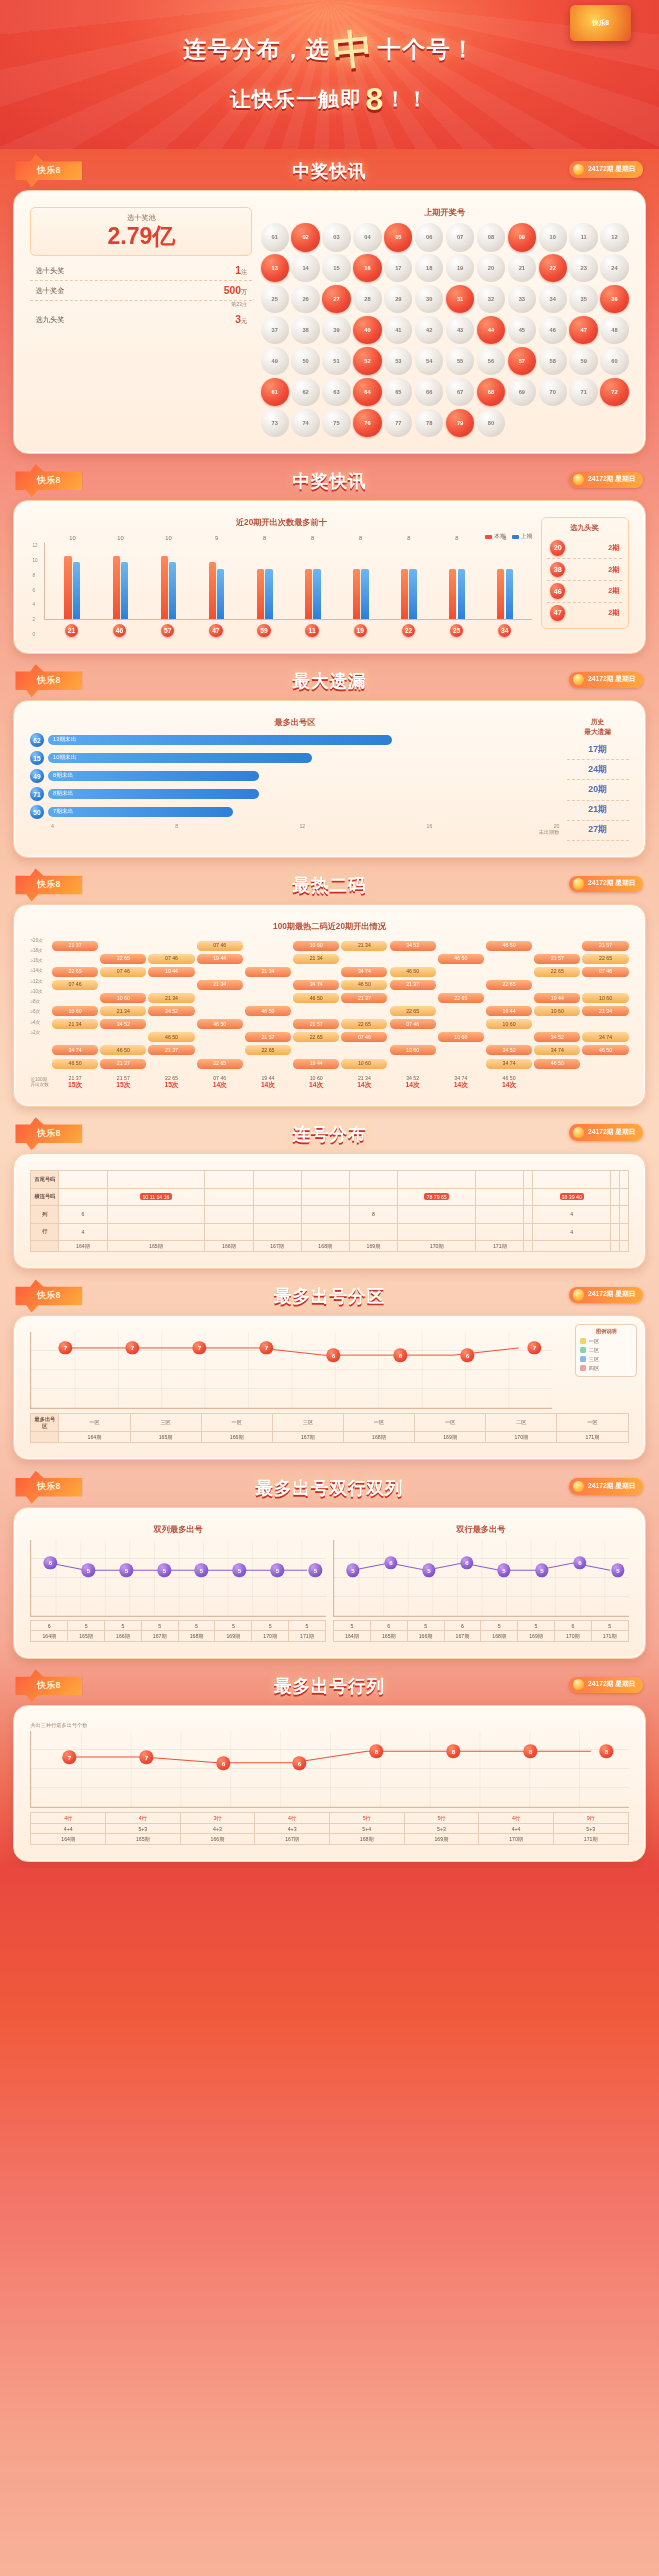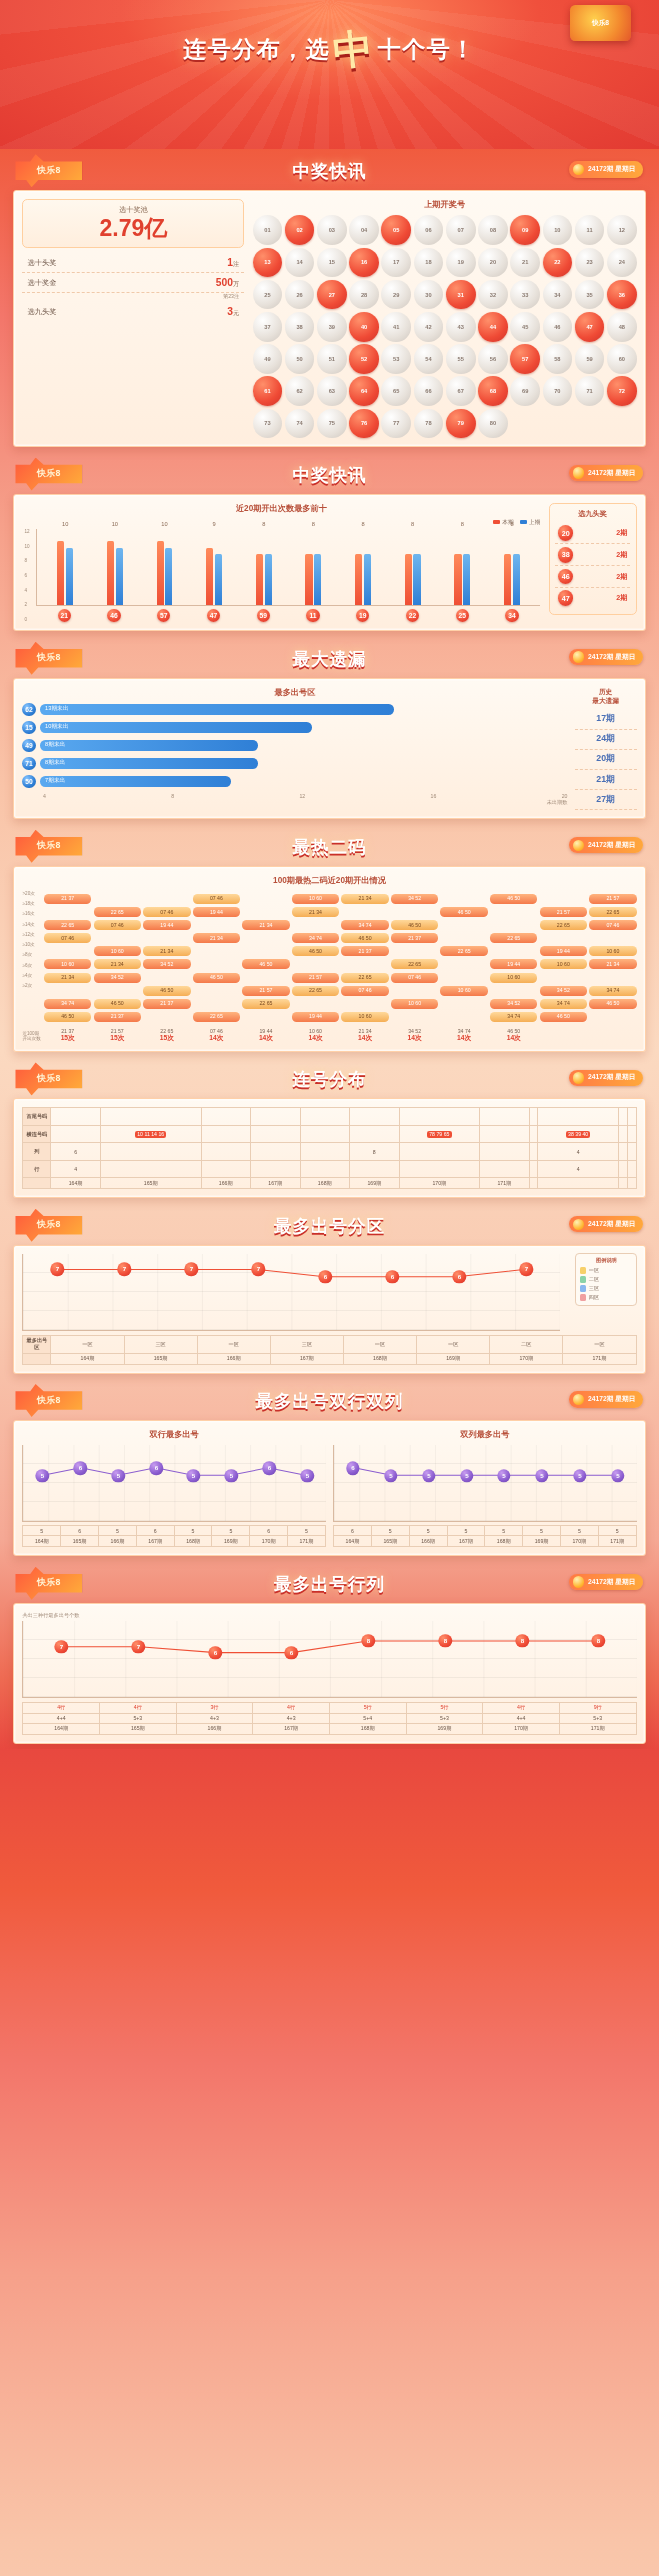--- a/index.html
+++ b/index.html
@@ -78,23 +78,23 @@
     box-shadow: 0 1px 3.1px rgba(140,30,10,.3);
   }
   .sec-issue .ball {
     width:11.3px;height:11.3px;border-radius:50%;
     background: radial-gradient(circle at 35% 30%, #fff1b5, #ffb52e 65%, #f2862a);
     display:inline-block;
   }
   .card {
     background: linear-gradient(180deg,#fffaf3,#ffeede);
     border: 1px solid #ffd0a8;
-    border-radius: 3px;
+    border-radius: 15px;
     box-shadow: 0 3.1px 9.3px rgba(150,50,20,.18), inset 0 0 0 1.5px rgba(255,255,255,.6);
-    padding: 8px;
+    padding: 16px;
   }
   .card-sub { text-align:center; font-size:8.2px; color:#b8503a; font-weight:700; margin-bottom:5.2px; }
 
   
   .ball-red, .ball-grey, .ball-blue {
     width: 13.4px; height: 13.4px; border-radius: 50%; display:inline-flex;
     align-items:center; justify-content:center; font-size:6.7px; font-weight:700; color:#fff;
   }
   .ball-red { background: radial-gradient(circle at 34% 28%, #ff8f6a, #ef4a35 60%, #d0342a); box-shadow: 0 1px 2.1px rgba(160,40,20,.35);}
   .ball-grey{ background: radial-gradient(circle at 34% 28%, #fff, #e7e1da 60%, #cfc7bf); color:#8a7a70; }
@@ -198,20 +198,23 @@
 
 <div class="page">
 
 
   <div class="hero">
     <div class="hero-badge">
       <span>快乐8</span>
     </div>
     <div class="hero-line1">
       <span>连号分布，选</span><span class="big-red">中</span><span>十个号！</span>
+    </div>
+    <div class="hero-line2">
+      <span>让快乐一触即</span><span class="big-8">8</span><span>！！</span>
     </div>
   </div>
 
   <div class="section">
     <div class="sec-head">
       <div class="sec-star">
           <span>快乐8</span>
         </div>
       <div class="sec-title">中奖快讯</div>
       <div class="sec-issue">
@@ -909,60 +912,20 @@
           <span>快乐8</span>
         </div>
       <div class="sec-title">最多出号双行双列</div>
       <div class="sec-issue">
           <i class="ball"></i>
           <span>24172期 星期日</span>
         </div>
     </div>
     <div class="card two-col">
       <div>
-        <div class="card-sub">双行最多出号</div>
-        <div class="linechart" id="dblRowChart">
-            <svg width="100%" height="100%" viewBox="0 0 588 149" style="position: absolute; left: 0px; top: 0px;">
-              <path d="M36.75 59.125L110.25 44.75L183.75 59.125L257.25 44.75L330.75 59.125L404.25 59.125L477.75 44.75L551.25 59.125" fill="none" stroke="#8a5ccf" stroke-width="2"></path>
-            </svg>
-            <div class="node purple" style="left: 19px; top: 30.5px;">5</div>
-            <div class="node purple" style="left: 57px; top: 23px;">6</div>
-            <div class="node purple" style="left: 95px; top: 30.5px;">5</div>
-            <div class="node purple" style="left: 133px; top: 23px;">6</div>
-            <div class="node purple" style="left: 170px; top: 30.5px;">5</div>
-            <div class="node purple" style="left: 208px; top: 30.5px;">5</div>
-            <div class="node purple" style="left: 246px; top: 23px;">6</div>
-            <div class="node purple" style="left: 284px; top: 30.5px;">5</div>
-          </div>
-        <table class="tb" style="margin-top:3.1px">
-            <tbody id="dblRowBody">
-              <tr>
-                <td>5</td>
-                <td>6</td>
-                <td>5</td>
-                <td>6</td>
-                <td>5</td>
-                <td>5</td>
-                <td>6</td>
-                <td>5</td>
-              </tr>
-              <tr>
-                <td>164期</td>
-                <td>165期</td>
-                <td>166期</td>
-                <td>167期</td>
-                <td>168期</td>
-                <td>169期</td>
-                <td>170期</td>
-                <td>171期</td>
-              </tr>
-            </tbody>
-          </table>
-      </div>
-      <div>
         <div class="card-sub">双列最多出号</div>
         <div class="linechart" id="dblColChart">
             <svg width="100%" height="100%" viewBox="0 0 588 149" style="position: absolute; left: 0px; top: 0px;">
               <path d="M36.75 44.75L110.25 59.125L183.75 59.125L257.25 59.125L330.75 59.125L404.25 59.125L477.75 59.125L551.25 59.125" fill="none" stroke="#8a5ccf" stroke-width="2"></path>
             </svg>
             <div class="node purple" style="left: 19px; top: 23px;">6</div>
             <div class="node purple" style="left: 57px; top: 30.5px;">5</div>
             <div class="node purple" style="left: 95px; top: 30.5px;">5</div>
             <div class="node purple" style="left: 133px; top: 30.5px;">5</div>
             <div class="node purple" style="left: 170px; top: 30.5px;">5</div>
@@ -973,20 +936,60 @@
         <table class="tb" style="margin-top:3.1px">
             <tbody id="dblColBody">
               <tr>
                 <td>6</td>
                 <td>5</td>
                 <td>5</td>
                 <td>5</td>
                 <td>5</td>
                 <td>5</td>
                 <td>5</td>
+                <td>5</td>
+              </tr>
+              <tr>
+                <td>164期</td>
+                <td>165期</td>
+                <td>166期</td>
+                <td>167期</td>
+                <td>168期</td>
+                <td>169期</td>
+                <td>170期</td>
+                <td>171期</td>
+              </tr>
+            </tbody>
+          </table>
+      </div>
+      <div>
+        <div class="card-sub">双行最多出号</div>
+        <div class="linechart" id="dblRowChart">
+            <svg width="100%" height="100%" viewBox="0 0 588 149" style="position: absolute; left: 0px; top: 0px;">
+              <path d="M36.75 59.125L110.25 44.75L183.75 59.125L257.25 44.75L330.75 59.125L404.25 59.125L477.75 44.75L551.25 59.125" fill="none" stroke="#8a5ccf" stroke-width="2"></path>
+            </svg>
+            <div class="node purple" style="left: 19px; top: 30.5px;">5</div>
+            <div class="node purple" style="left: 57px; top: 23px;">6</div>
+            <div class="node purple" style="left: 95px; top: 30.5px;">5</div>
+            <div class="node purple" style="left: 133px; top: 23px;">6</div>
+            <div class="node purple" style="left: 170px; top: 30.5px;">5</div>
+            <div class="node purple" style="left: 208px; top: 30.5px;">5</div>
+            <div class="node purple" style="left: 246px; top: 23px;">6</div>
+            <div class="node purple" style="left: 284px; top: 30.5px;">5</div>
+          </div>
+        <table class="tb" style="margin-top:3.1px">
+            <tbody id="dblRowBody">
+              <tr>
+                <td>5</td>
+                <td>6</td>
+                <td>5</td>
+                <td>6</td>
+                <td>5</td>
+                <td>5</td>
+                <td>6</td>
                 <td>5</td>
               </tr>
               <tr>
                 <td>164期</td>
                 <td>165期</td>
                 <td>166期</td>
                 <td>167期</td>
                 <td>168期</td>
                 <td>169期</td>
                 <td>170期</td>

